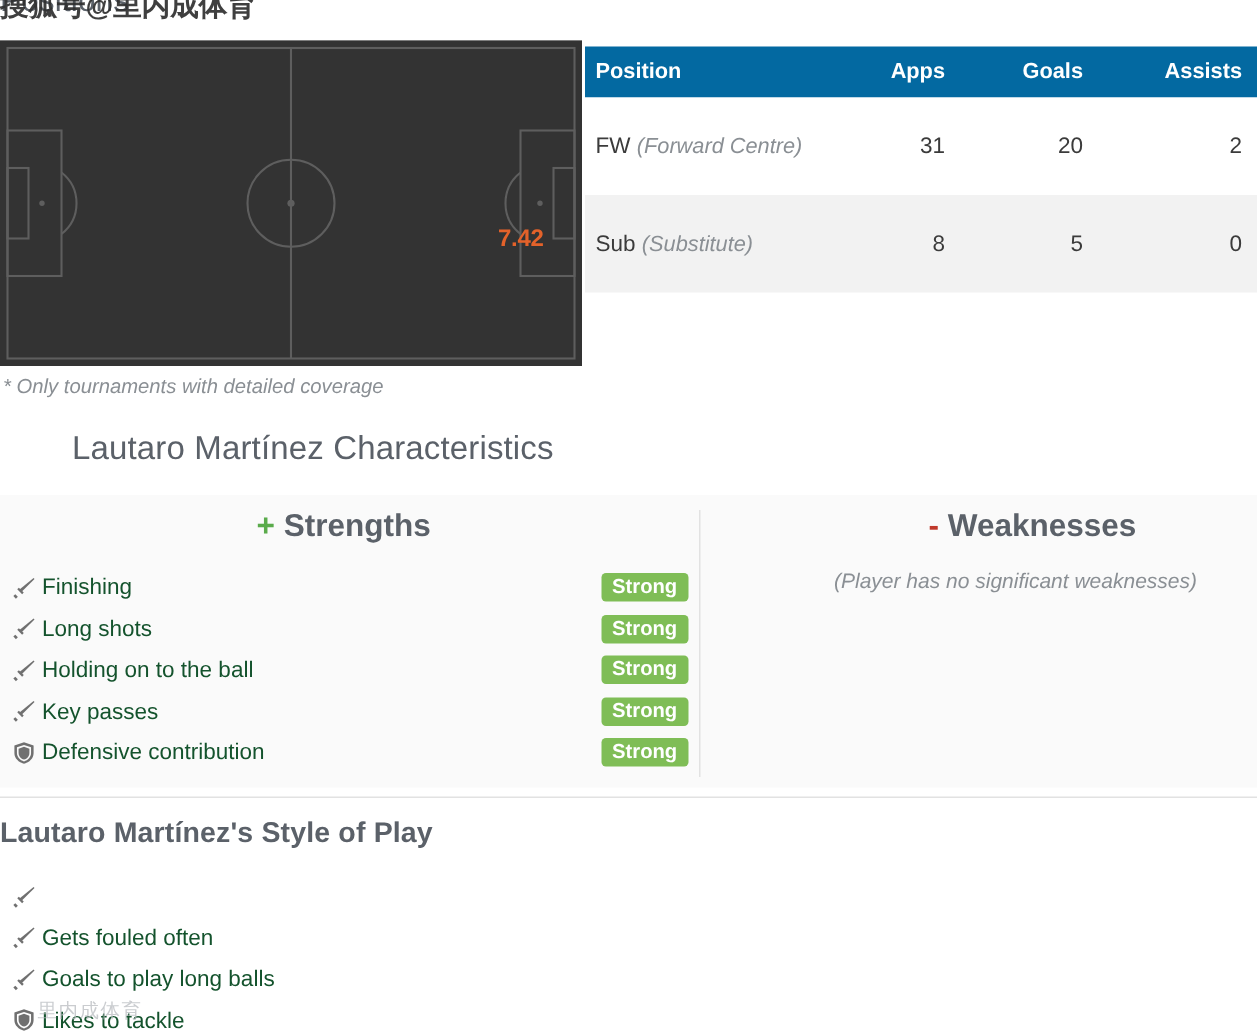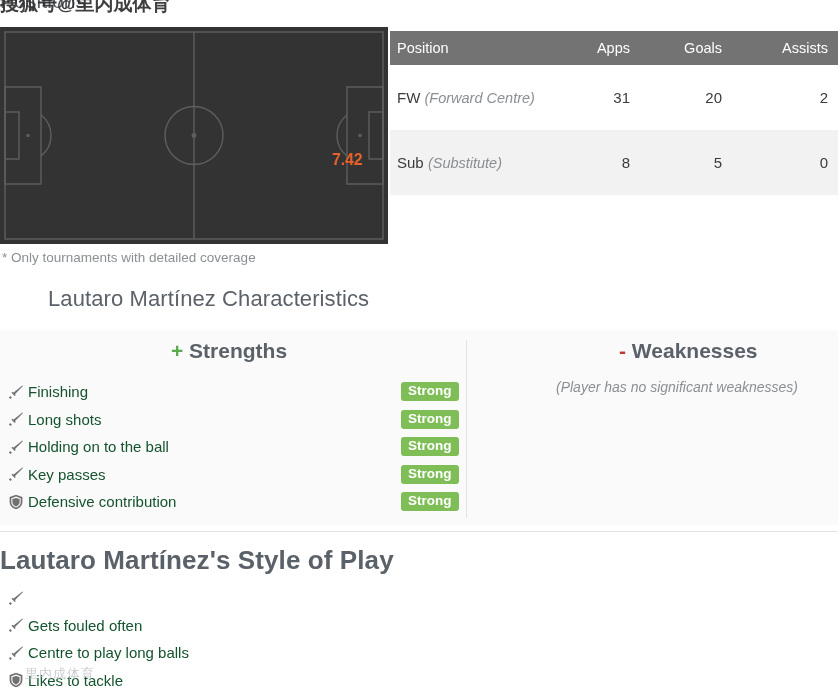--- a/index.html
+++ b/index.html
@@ -60,23 +60,23 @@
 
   
   .stats-table {
     position: absolute;
     left: 390px; top: 31px;
     width: 448px;
     border-collapse: collapse;
     font-size: 14.5px;
   }
   .stats-table th {
-    background: #737373;
+    background: #0369a1;
     color: #ffffff;
-    font-weight: normal;
+    font-weight: bold;
     font-size: 14.5px;
     padding: 9px 10px;
     text-align: right;
   }
   .stats-table th.pos-col {
     text-align: left;
     padding-left: 7px;
   }
   .stats-table td {
     padding: 24px 10px;
@@ -97,20 +97,21 @@
   }
   .col-apps { width: 72px; }
   .col-goals { width: 72px; }
   .col-assists { width: 86px; }
 
   
   .footnote {
     position: absolute;
     left: 2px; top: 250px;
     font-size: 13.5px;
+    font-style: italic;
     color: #8a8f94;
   }
 
   
   .char-heading {
     position: absolute;
     left: 0; top: 286px;
     font-size: 22px;
     color: #5b6169;
     font-weight: normal;
@@ -192,21 +193,21 @@
   
   .section-rule {
     position: absolute;
     left: 0; top: 531px;
     width: 838px; height: 1px;
     background: #e2e2e2;
   }
   .style-heading {
     position: absolute;
     left: 0; top: 545px;
-    font-size: 26px;
+    font-size: 19px;
     font-weight: bold;
     color: #5b6169;
     letter-spacing: 0.1px;
   }
   .style-list {
     position: absolute;
     left: 4px; top: 584px;
     width: 500px;
     margin: 0; padding: 0;
     list-style: none;
@@ -399,21 +400,21 @@
   <li class="char-item">
     <span class="icon-slot">
       <svg width="16" height="16" viewBox="0 0 16 16">
           <g fill="#707070">
             <path d="M14.4 1.4 L15 2 L6.6 10.4 L5 9 Z"></path>
             <path d="M2.2 12.1 L3.9 13.8 L2.6 15.1 L0.9 13.4 Z"></path>
             <rect x="3.4" y="9.2" width="4.6" height="1.5" transform="rotate(45 5.7 9.9)"></rect>
           </g>
         </svg>
     </span>
-    <span class="char-label">Centre to play long balls</span>
+    <span class="char-label">Goals to play long balls</span>
   </li>
   <li class="char-item">
     <span class="icon-slot">
       <svg width="16" height="16" viewBox="0 0 16 16">
           <path d="M8 0.8 L14.4 3 V8 C14.4 11.6 11.6 14.2 8 15.2 C4.4 14.2 1.6 11.6 1.6 8 V3 Z" fill="#707070"></path>
           <path d="M8 2.6 L12.7 4.2 V8 C12.7 10.7 10.7 12.8 8 13.6 C5.3 12.8 3.3 10.7 3.3 8 V4.2 Z" fill="#ffffff"></path>
           <path d="M8 3.9 L11.6 5.1 V8 C11.6 10.1 10.1 11.8 8 12.4 C5.9 11.8 4.4 10.1 4.4 8 V5.1 Z" fill="#707070"></path>
         </svg>
     </span>
     <span class="char-label">Likes to tackle</span>

